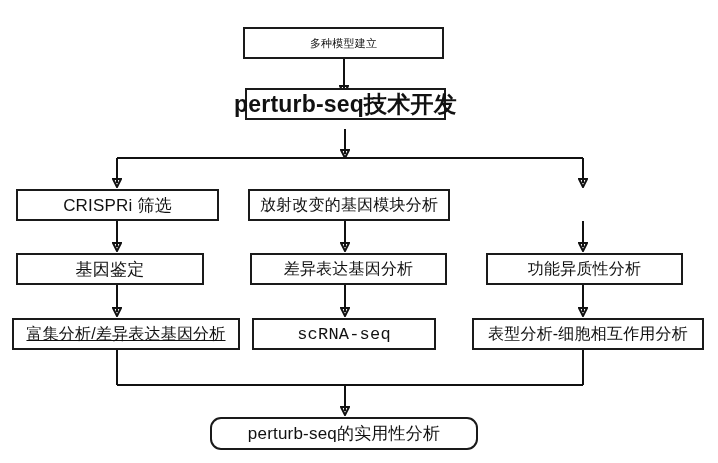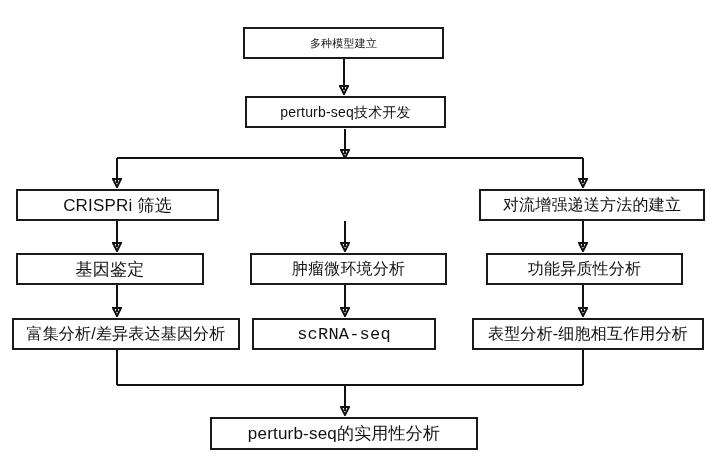--- a/index.html
+++ b/index.html
@@ -81,54 +81,54 @@
     <line x1="583" y1="350" x2="583" y2="385"></line>
     <line x1="117" y1="385" x2="583" y2="385"></line>
 
     <line x1="345" y1="385" x2="345" y2="411" marker-end="url(#ah)"></line>
   </svg>
 
   <div class="node" style="left:243px; top:27px; width:201px; height:32px; font-size:11px;">
     <span class="node-label">多种模型建立</span>
   </div>
 
-  <div class="node" style="left:245px; top:96px; width:201px; height:32px; font-size:14px;">
+  <div class="node" style="left:245px; top:88px; width:201px; height:32px; font-size:23px;font-weight:bold;">
     <span class="node-label">perturb-seq技术开发</span>
   </div>
 
   <div class="node" style="left:16px; top:189px; width:203px; height:32px; font-size:17px;text-align:right;">
     <span class="node-label">CRISPRi 筛选</span>
   </div>
 
   <div class="node" style="left:16px; top:253px; width:188px; height:32px; font-size:17px;">
     <span class="node-label">基因鉴定</span>
   </div>
 
-  <div class="node" style="left:12px; top:318px; width:228px; height:32px; font-size:16px;">
+  <div class="node" style="left:12px; top:318px; width:228px; height:32px; font-size:16px;text-decoration:underline;">
     <span class="node-label">富集分析/差异表达基因分析</span>
   </div>
 
+  <div class="node" style="left:248px; top:189px; width:202px; height:32px; font-size:16px;">
+    <span class="node-label">放射改变的基因模块分析</span>
+  </div>
 
   <div class="node" style="left:250px; top:253px; width:197px; height:32px; font-size:16px;">
-    <span class="node-label">肿瘤微环境分析</span>
+    <span class="node-label">差异表达基因分析</span>
   </div>
 
   <div class="node" style="left:252px; top:318px; width:184px; height:32px; font-size:17px;font-family:Liberation Mono, monospace;">
     <span class="node-label">scRNA-seq</span>
   </div>
 
-  <div class="node" style="left:479px; top:189px; width:226px; height:32px; font-size:16px;">
-    <span class="node-label">对流增强递送方法的建立</span>
-  </div>
 
   <div class="node" style="left:486px; top:253px; width:197px; height:32px; font-size:16px;">
     <span class="node-label">功能异质性分析</span>
   </div>
 
   <div class="node" style="left:472px; top:318px; width:232px; height:32px; font-size:16px;">
     <span class="node-label">表型分析-细胞相互作用分析</span>
   </div>
 
-  <div class="node" style="left:210px; top:417px; width:268px; height:33px; font-size:17px;">
+  <div class="node" style="left:210px; top:417px; width:268px; height:33px; font-size:17px;border-radius:11px;">
     <span class="node-label">perturb-seq的实用性分析</span>
   </div>
 
 </div>
 
 </body></html>

